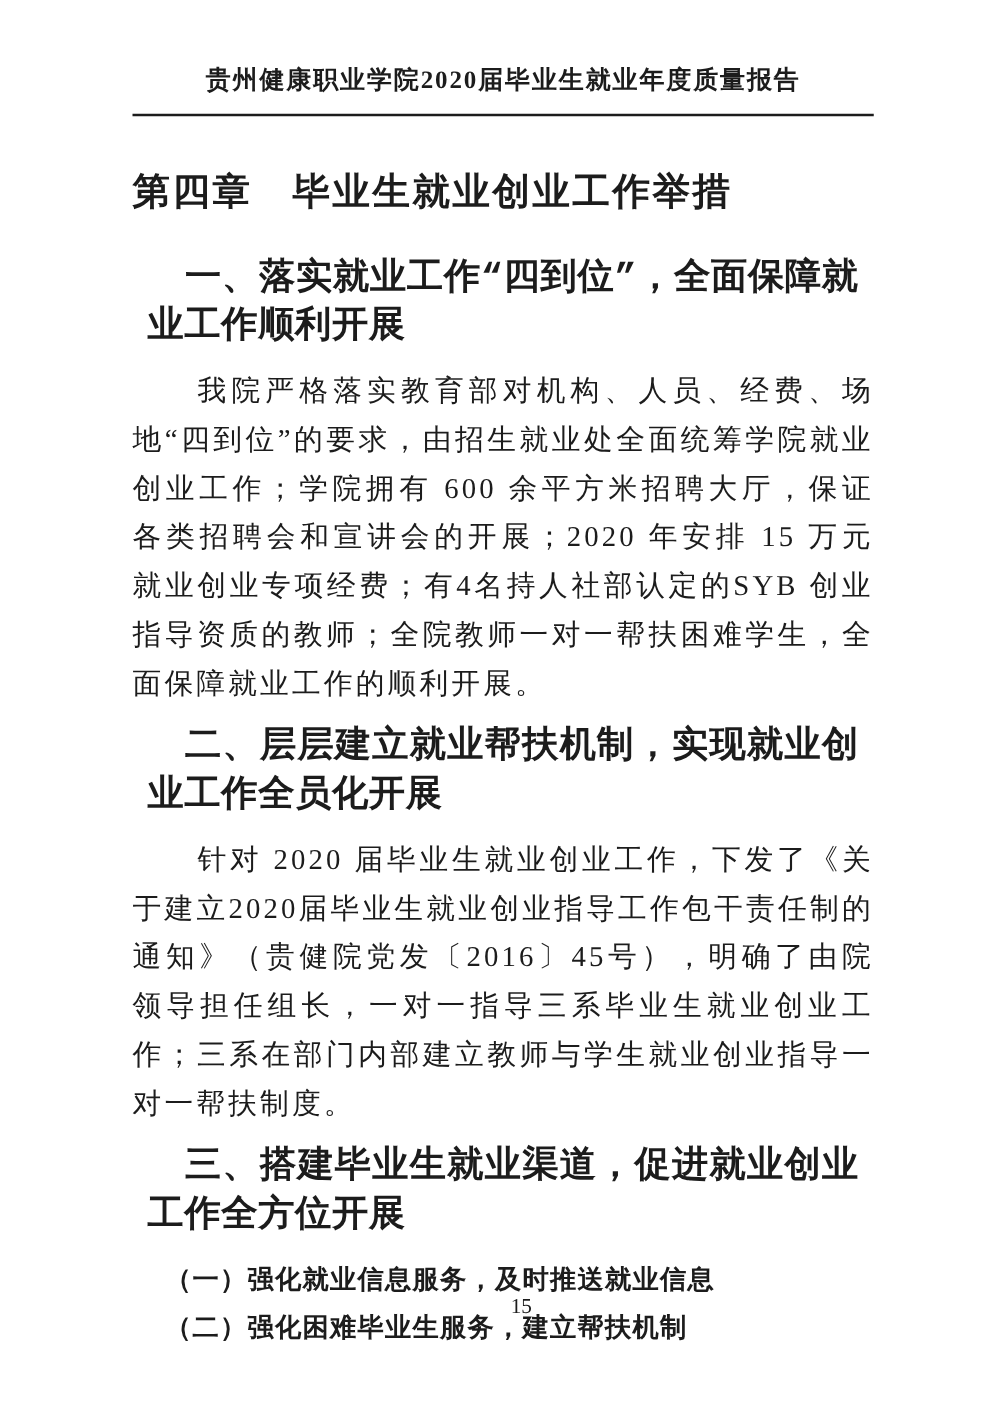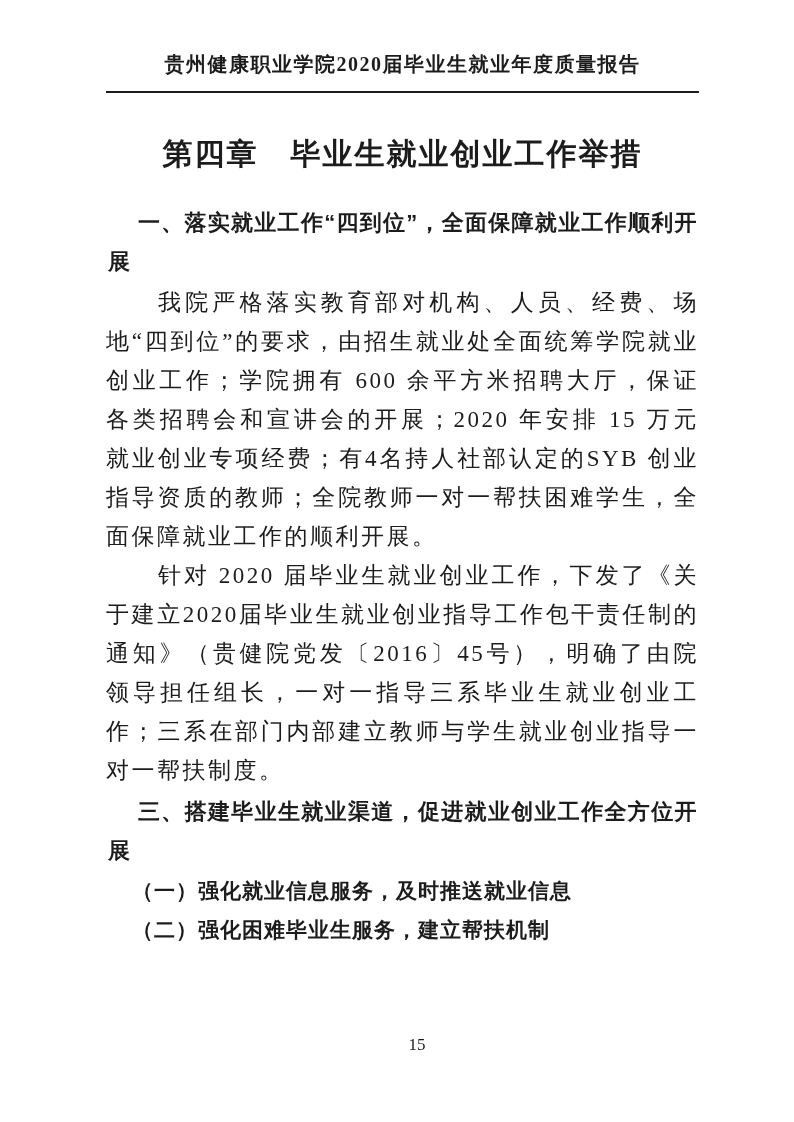--- a/index.html
+++ b/index.html
@@ -27,33 +27,32 @@
     letter-spacing: 1.5px;
     line-height: 24px;
     white-space: nowrap;
   }
   .head-rule {
     border-bottom: 2px solid #1c1c1c;
     margin-top: 15px;
   }
   .chapter-title {
     margin: 44px 0 0 0;
-    text-align: center;
     font-family: "Liberation Serif", "DejaVu Serif", serif;
     font-weight: bold;
     font-size: 30px;
     line-height: 34px;
     letter-spacing: 2px;
     white-space: nowrap;
   }
   .section-heading {
-    margin: 2px;
-    font-family: Liberation Sans, sans-serif;
+    margin: 12px;
+    font-family: Liberation Mono, monospace;
     font-weight: bold;
-    font-size: 22px;
+    font-size: 29px;
     line-height: 39px;
     letter-spacing: 0.5px;
     text-indent: 30px;
     text-align: justify;
   }
   .section-heading.first {
     margin-top: 32px;
   }
   .body-para {
     margin: 0;
@@ -99,20 +98,21 @@
   </header>
 
   <main>
 
     <h1 class="chapter-title">第四章　毕业生就业创业工作举措</h1>
 
     <h2 class="section-heading first">一、落实就业工作“四到位”，全面保障就业工作顺利开展</h2>
 
     <p class="body-para">我院严格落实教育部对机构、人员、经费、场地“四到位”的要求，由招生就业处全面统筹学院就业创业工作；学院拥有 600 余平方米招聘大厅，保证各类招聘会和宣讲会的开展；2020 年安排 15 万元就业创业专项经费；有4名持人社部认定的SYB 创业指导资质的教师；全院教师一对一帮扶困难学生，全面保障就业工作的顺利开展。</p>
 
+    <h2 class="section-heading">二、层层建立就业帮扶机制，实现就业创业工作全员化开展</h2>
 
     <p class="body-para">针对 2020 届毕业生就业创业工作，下发了《关于建立2020届毕业生就业创业指导工作包干责任制的通知》（贵健院党发〔2016〕45号），明确了由院领导担任组长，一对一指导三系毕业生就业创业工作；三系在部门内部建立教师与学生就业创业指导一对一帮扶制度。</p>
 
     <h2 class="section-heading">三、搭建毕业生就业渠道，促进就业创业工作全方位开展</h2>
 
     <h3 class="sub-heading">（一）强化就业信息服务，及时推送就业信息</h3>
 
 
     <h3 class="sub-heading">（二）强化困难毕业生服务，建立帮扶机制</h3>
 

